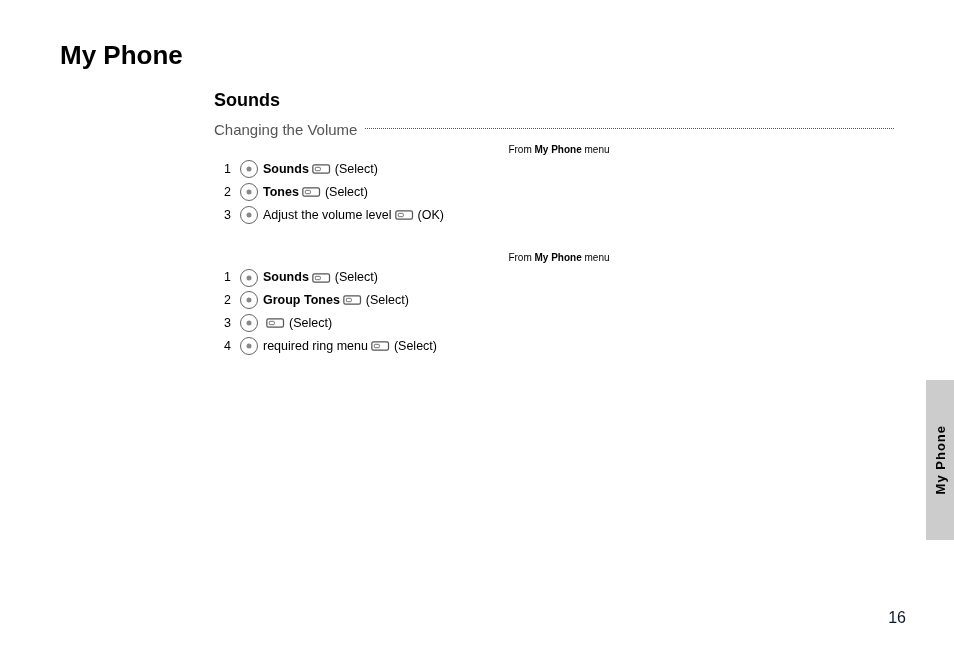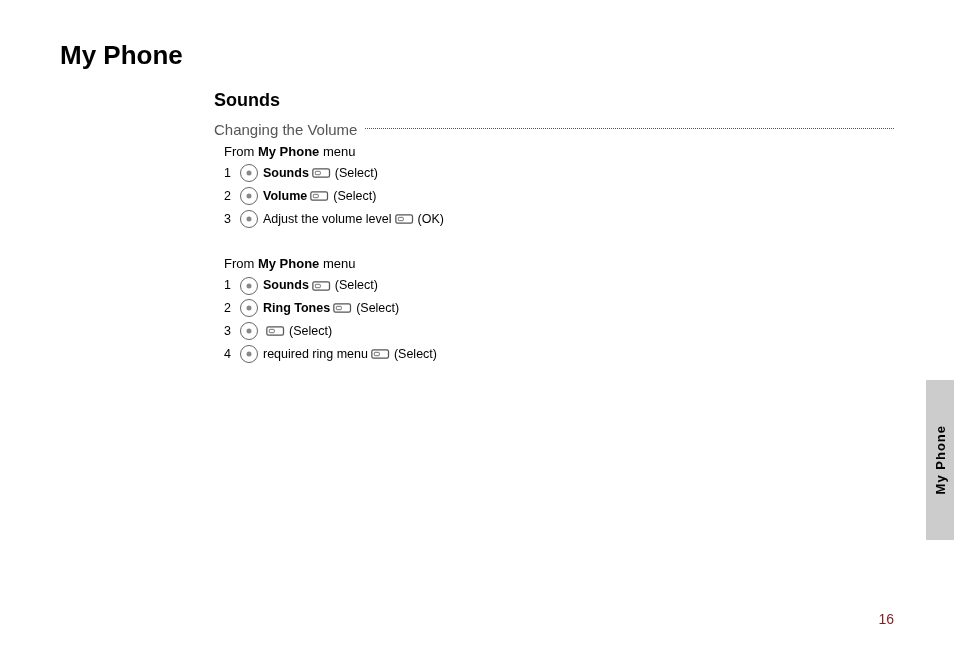--- a/index.html
+++ b/index.html
@@ -56,23 +56,24 @@
     }
 
     .dotted-line {
       flex: 1;
       border-bottom: 1px dotted #555555;
       margin-left: 8px;
       margin-bottom: 2px;
     }
 
     .from-menu {
-      font-size: 13px;
+      font-size: 10px;
       margin-bottom: 5px;
       margin-left: 10px;
+      text-align: center;
     }
 
     .step-list {
       margin-left: 10px;
     }
 
     .step {
       display: flex;
       align-items: center;
       margin-bottom: 4px;
@@ -120,23 +121,23 @@
       writing-mode: vertical-rl;
       transform: rotate(180deg);
       white-space: nowrap;
       letter-spacing: 1px;
     }
 
     
     .page-number {
       position: absolute;
       bottom: 20px;
-      right: 60px;
-      font-size: 14px;
-      color: #7f1d1d;
+      right: 48px;
+      font-size: 16px;
+      color: #0f172a;
     }
 
     
     .circle-nav {
       display: inline-block;
       width: 18px;
       height: 18px;
       border-radius: 50%;
       border: 1.5px solid #666;
       margin-right: 5px;
@@ -188,21 +189,21 @@
             <rect x="1" y="3" width="20" height="10" rx="2" ry="2" fill="none" stroke="#555" stroke-width="1.5"></rect>
             <rect x="4" y="6" width="6" height="4" rx="1" fill="none" stroke="#555" stroke-width="1"></rect>
           </svg>
         </span>
         <span>(Select)</span>
       </div>
 
       <div class="step">
         <span class="step-number">2</span>
         <span class="circle-nav"></span>
-        <span><strong>Volume</strong></span>
+        <span><strong>Tones</strong></span>
         <span class="select-icon">
           <svg viewBox="0 0 24 16" xmlns="http://www.w3.org/2000/svg">
             <rect x="1" y="3" width="20" height="10" rx="2" ry="2" fill="none" stroke="#555" stroke-width="1.5"></rect>
             <rect x="4" y="6" width="6" height="4" rx="1" fill="none" stroke="#555" stroke-width="1"></rect>
           </svg>
         </span>
         <span>(Select)</span>
       </div>
 
       <div class="step">
@@ -238,21 +239,21 @@
             <rect x="1" y="3" width="20" height="10" rx="2" ry="2" fill="none" stroke="#555" stroke-width="1.5"></rect>
             <rect x="4" y="6" width="6" height="4" rx="1" fill="none" stroke="#555" stroke-width="1"></rect>
           </svg>
         </span>
         <span>(Select)</span>
       </div>
 
       <div class="step">
         <span class="step-number">2</span>
         <span class="circle-nav"></span>
-        <span><strong>Ring Tones</strong></span>
+        <span><strong>Group Tones</strong></span>
         <span class="select-icon">
           <svg viewBox="0 0 24 16" xmlns="http://www.w3.org/2000/svg">
             <rect x="1" y="3" width="20" height="10" rx="2" ry="2" fill="none" stroke="#555" stroke-width="1.5"></rect>
             <rect x="4" y="6" width="6" height="4" rx="1" fill="none" stroke="#555" stroke-width="1"></rect>
           </svg>
         </span>
         <span>(Select)</span>
       </div>
 
       <div class="step">

